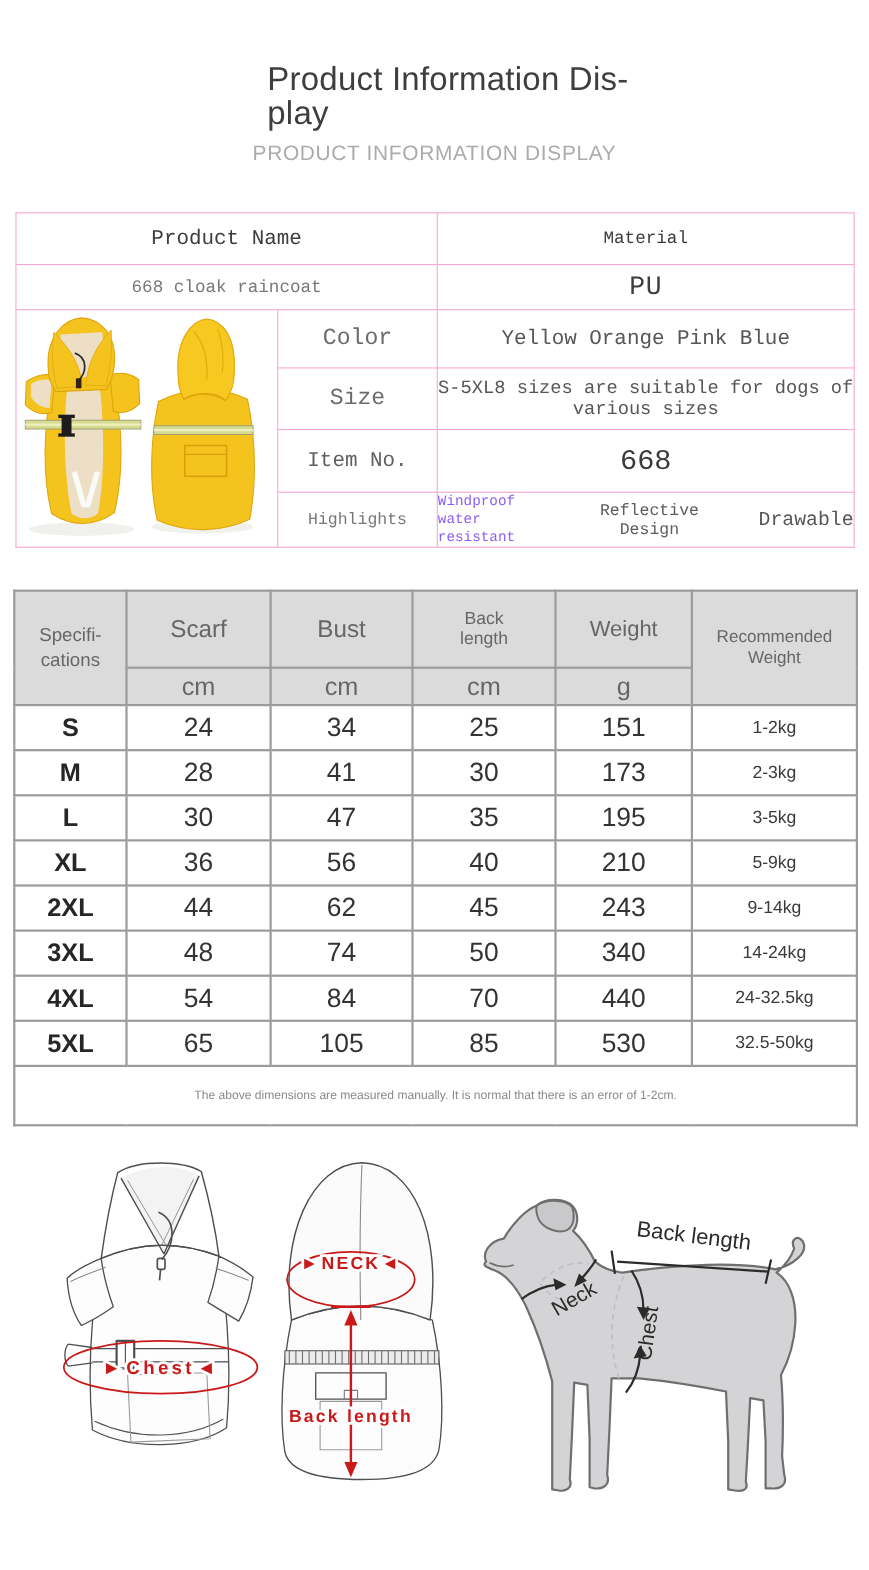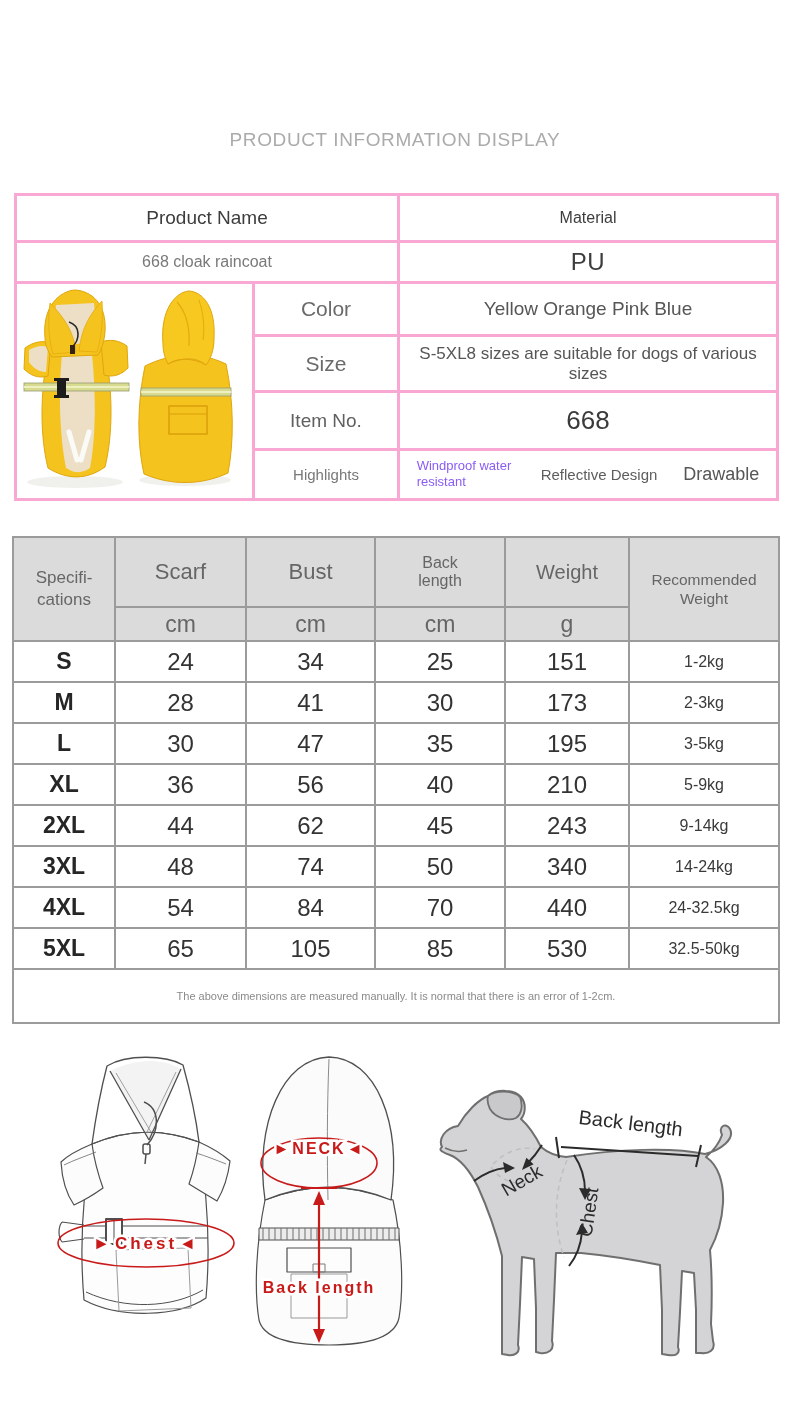--- a/index.html
+++ b/index.html
@@ -16,21 +16,21 @@
   }
   .page-subtitle {
     position:absolute; left:0; top:129px; width:100%; text-align:center;
     font-size:19px; color:#ababab; letter-spacing:0.6px; font-weight:normal;
   }
   
   table.info-table {
     position:absolute; left:14px; top:193px; width:762px;
     border-collapse:collapse; table-layout:fixed; background:#fff;
   }
-  .info-table td { border:3px solid #f9a8d4; text-align:center; vertical-align:middle; padding:0; }
+  .info-table td { border:1px solid #f9a8d4; text-align:center; vertical-align:middle; padding:0;font-family:Liberation Mono, monospace; }
   .info-table tr.r1 { height:47px; } .info-table tr.r2 { height:41px; }
   .info-table tr.r3 { height:53px; } .info-table tr.r4 { height:56px; }
   .info-table tr.r5 { height:57px; } .info-table tr.r6 { height:50px; }
   .cell-pn      { font-size:19px; color:#3d3d3d; }
   .cell-mat     { font-size:16px; color:#3d3d3d; }
   .cell-pn-val  { font-size:16px; color:#797979; }
   .cell-pu      { font-size:24px; color:#3d3d3d; letter-spacing:0.5px; }
   .label-cell   { text-align:left; padding-left:36px; font-size:21px; color:#6a6a6a; }
   .label-item   { font-size:19px; color:#606060; }
   .label-hl     { font-size:15px; color:#787878; }
@@ -70,20 +70,22 @@
   .diag { position:absolute; }
   svg text { font-family:"Liberation Sans", sans-serif; }
   .red-label { font-weight:bold; fill:#c91a1a; paint-order:stroke; stroke:#fff; stroke-width:5px; }
   .dog-label { fill:#2b2b2b; }
 </style>
 </head>
 <body>
 
 <div class="page">
 
+  <h1 class="page-title">Product Information Dis-
+play</h1>
   <div class="page-subtitle">PRODUCT INFORMATION DISPLAY</div>
 
   <table class="info-table">
     <colgroup>
         <col style="width:238px">
         <col style="width:145px">
         <col style="width:379px">
       </colgroup>
     <tbody>
         <tr class="r1">

